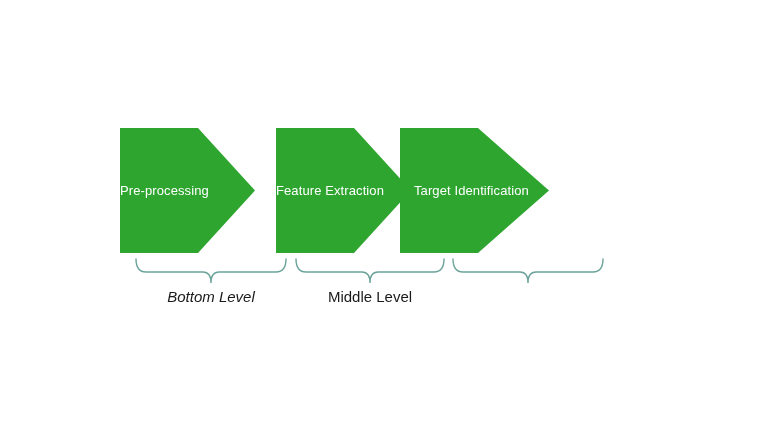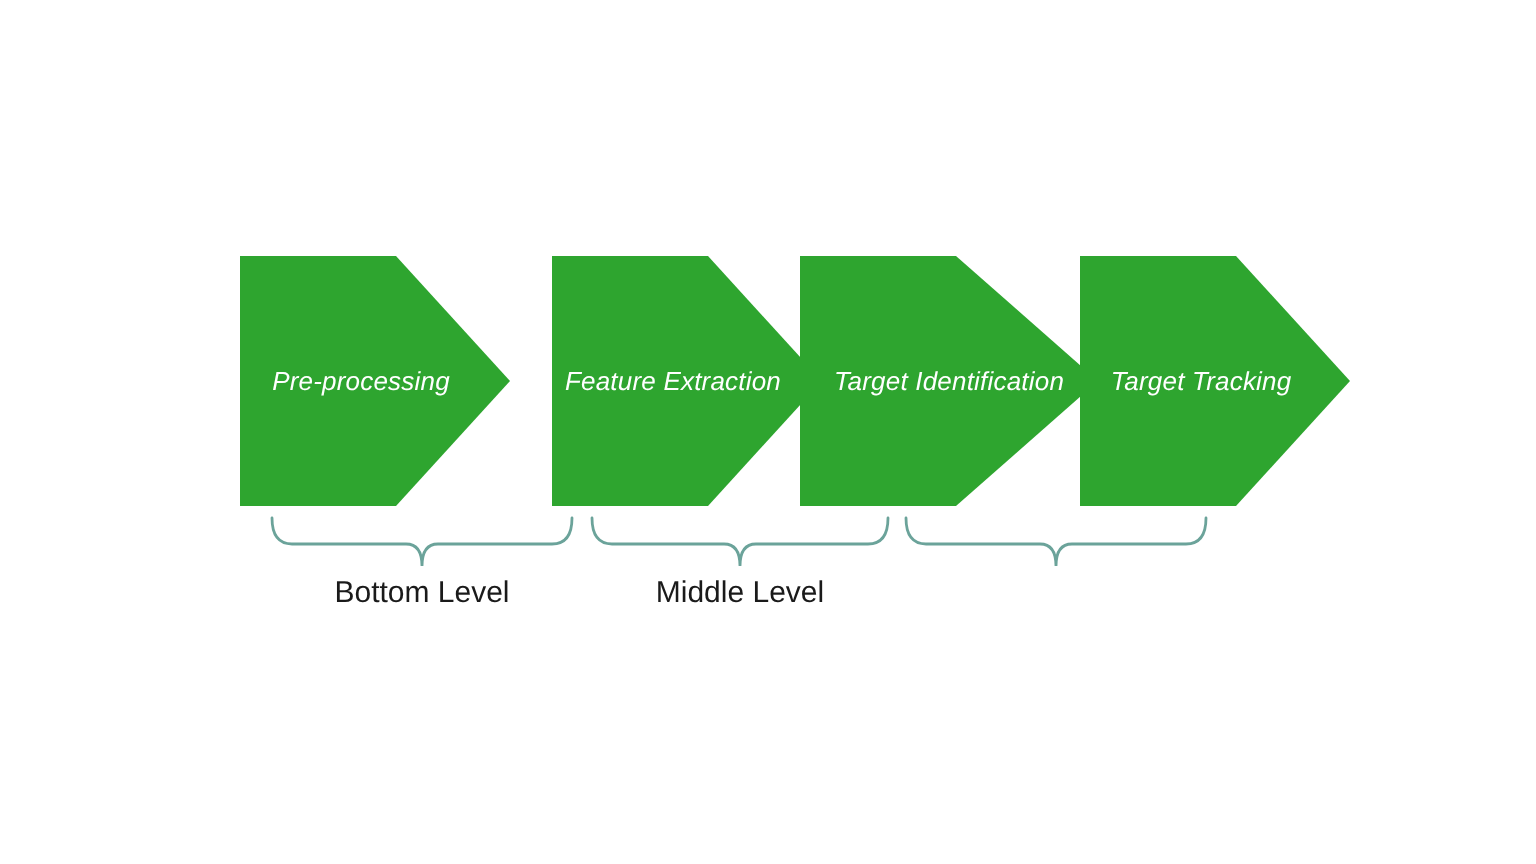--- a/index.html
+++ b/index.html
@@ -9,21 +9,21 @@
     background:var(--background,#ffffff);
     font-family:"Liberation Sans",sans-serif;
     overflow:hidden;
   }
   .arrow{
     position:absolute;
     top:128px;
     width:135px;height:125px;
     background:var(--arrow_green,#2ea52f);
     clip-path:polygon(0 0, 78px 0, 100% 50%, 78px 100%, 0 100%);
-    display:flex;align-items:center;justify-content:center;font-style:italic;
+    display:flex;align-items:center;
   }
   .arrow-1{left:120px;}
   .arrow-2{left:276px;}
   .arrow-3{left:400px;padding-left:14px;}
   .arrow-4{left:540px;}
   .arrow-label{
     color:var(--arrow_text,#ffffff);
     font-size:13px;
     font-weight:500;
     white-space:nowrap;
@@ -42,40 +42,37 @@
   .brace-3{left:452px;top:258px;}
   .level-label{
     position:absolute;
     top:288px;
     height:18px;line-height:18px;
     text-align:center;
     font-size:15px;
     color:var(--label_text,#1a1a1a);
     white-space:nowrap;
   }
-  .level-1{left:135px;width:152px;}
+  .level-1{left:135px;width:152px;font-style:italic;}
   .level-2{left:295px;width:150px;}
   .level-3{left:452px;width:152px;}
 </style>
 </head>
 <body>
 
 <div class="canvas">
 
   <div class="arrow arrow-1">
     <span class="arrow-label">Pre-processing</span>
   </div>
   <div class="arrow arrow-2">
     <span class="arrow-label">Feature Extraction</span>
   </div>
   <div class="arrow arrow-3">
     <span class="arrow-label">Target Identification</span>
-  </div>
-  <div class="arrow arrow-4">
-    <span class="arrow-label">Target Tracking</span>
   </div>
 
   <svg class="brace brace-1" width="152" height="27" viewBox="0 0 152 27">
     <path d="M1,1 Q1,14 11,14 L68,14 Q76,14 76,25 Q76,14 84,14 L141,14 Q151,14 151,1"></path>
   </svg>
   <svg class="brace brace-2" width="150" height="27" viewBox="0 0 150 27">
     <path d="M1,1 Q1,14 11,14 L67,14 Q75,14 75,25 Q75,14 83,14 L139,14 Q149,14 149,1"></path>
   </svg>
   <svg class="brace brace-3" width="152" height="27" viewBox="0 0 152 27">
     <path d="M1,1 Q1,14 11,14 L68,14 Q76,14 76,25 Q76,14 84,14 L141,14 Q151,14 151,1"></path>

